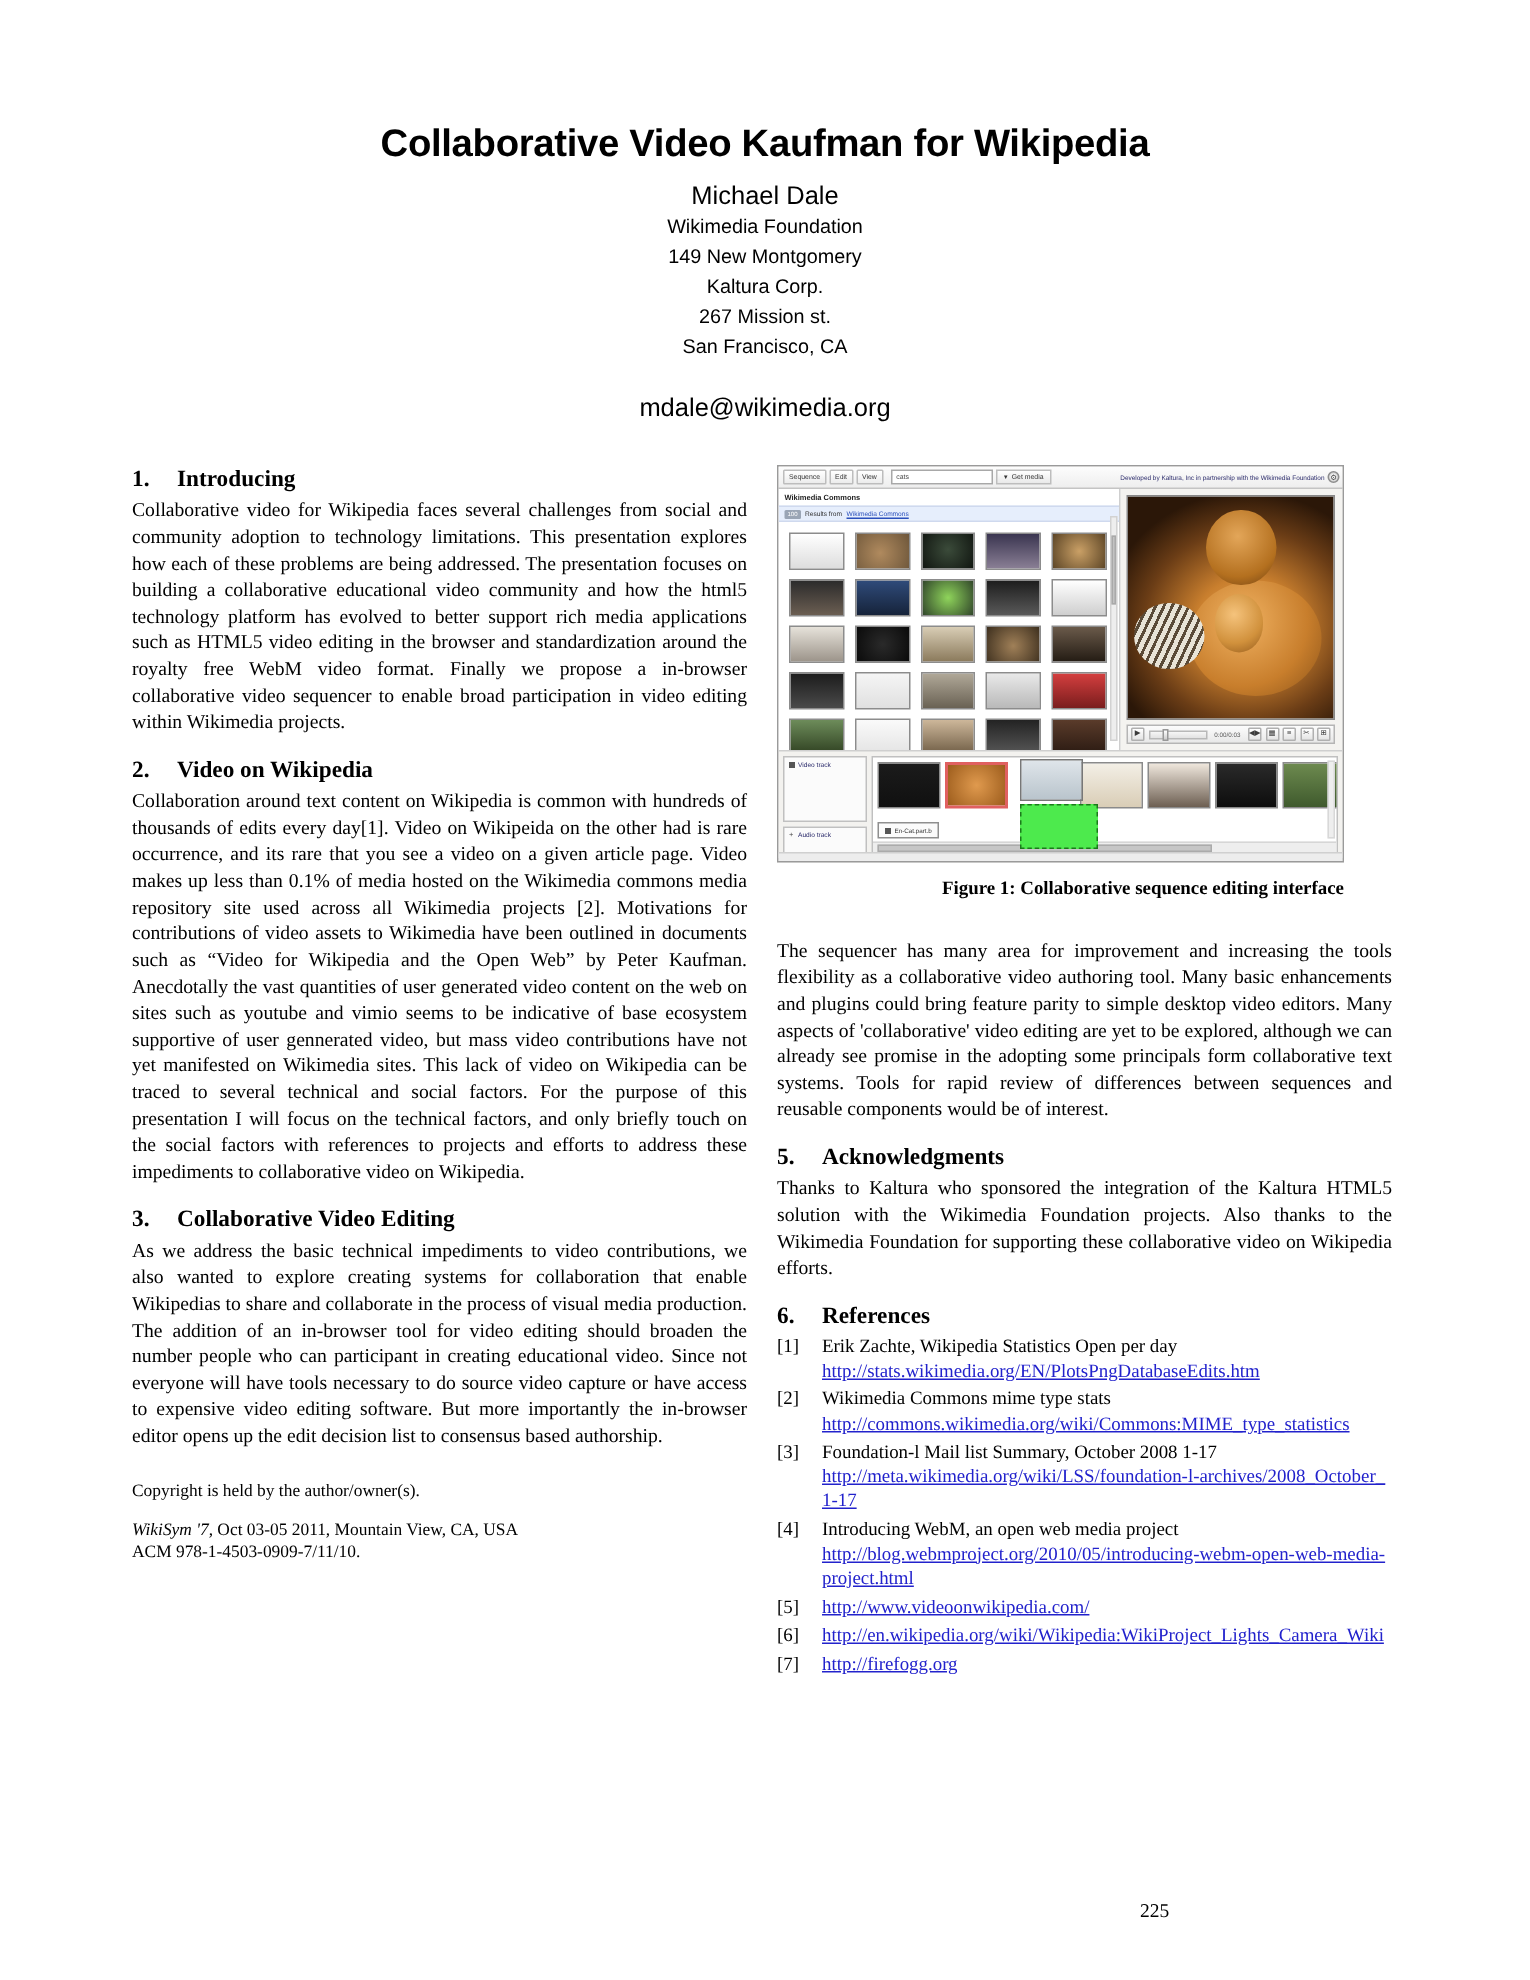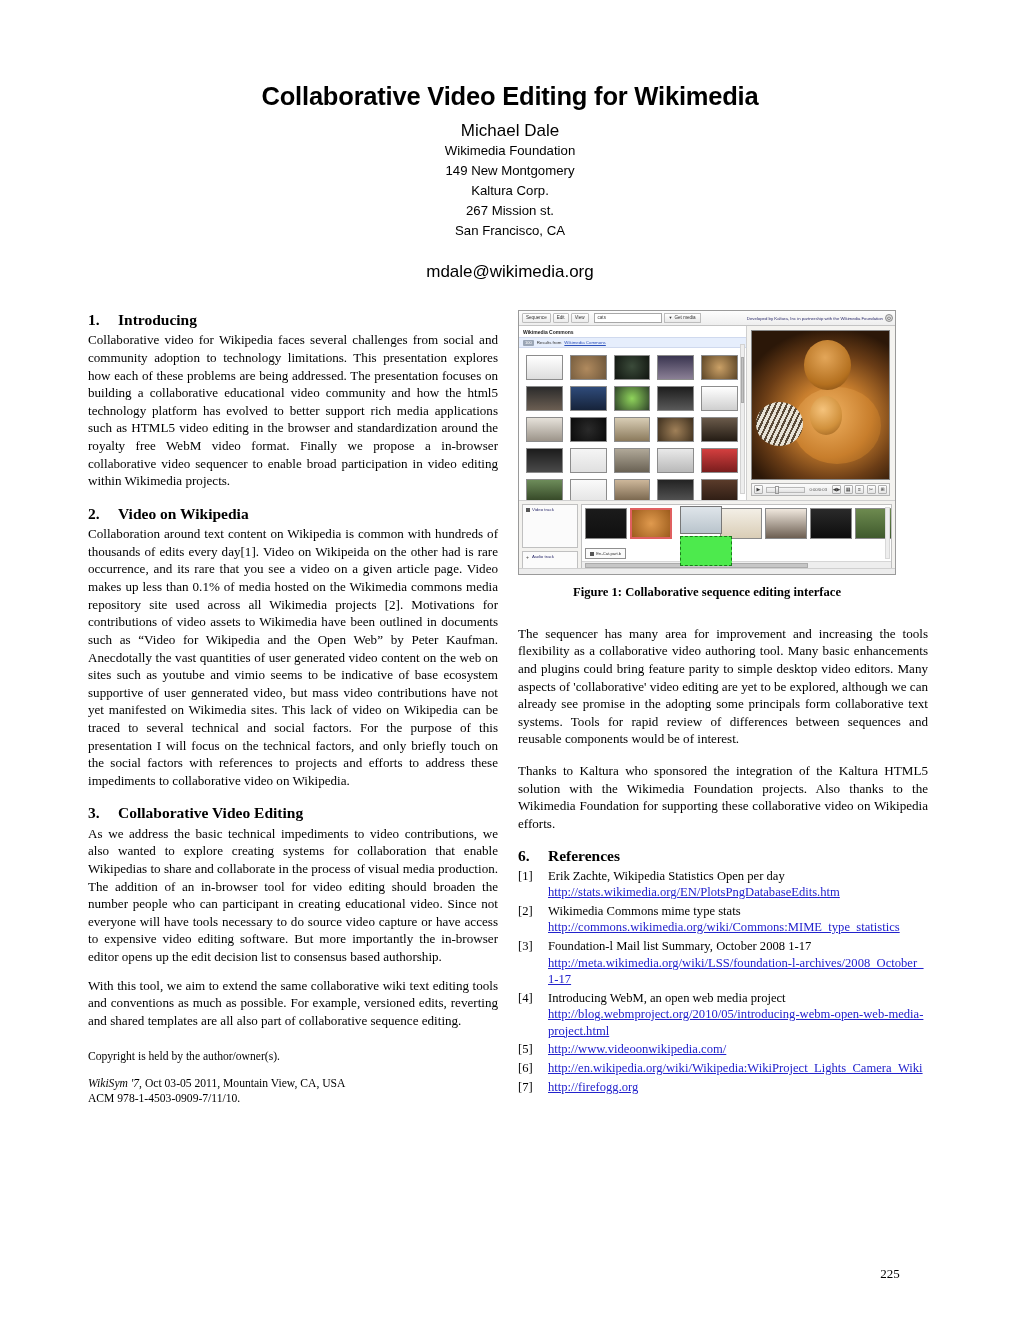--- a/index.html
+++ b/index.html
@@ -83,42 +83,42 @@
   }
   .copyright .cr-spacer { height: 11px; }
   .copyright em { font-style: italic; }
 
   
   .figure-wrap { width: 378px; margin: 0 0 0 0; }
   .fig-caption {
     font-family: "Liberation Serif", serif;
     font-weight: bold;
     font-size: 12.6px;
-    text-align: center;
+    text-align: right;
     margin-top: 10px;
     line-height: 1.25;
   }
 
   
   .refs { margin-top: 2px; }
   .ref-item {
     display: flex;
     font-size: 12.6px;
     line-height: 1.3;
     margin-bottom: 2.5px;
   }
   .ref-num { width: 30px; flex: 0 0 30px; }
   .ref-body { flex: 1 1 auto; }
   .ref-link { color: #2222cc; text-decoration: underline; word-break: break-all; }
 
   .page-number {
     position: absolute;
     left: 0; right: 0;
     bottom: 38px;
-    text-align: center;
+    text-align: left;
     font-size: 13px;
     font-family: "Liberation Serif", serif;
     padding-left: 760px;
   }
 
   
   .ss {
     width: 378px;
     height: 265px;
     border: 1px solid #9a9a9a;
@@ -419,21 +419,21 @@
     background: #ededed;
     border-top: 1px solid #d0d0d0;
   }
 </style>
 </head>
 <body>
 
 <div class="page">
 
   <div class="title-block">
-    <div class="paper-title">Collaborative Video Editing for Wikimedia</div>
+    <div class="paper-title">Collaborative Video Kaufman for Wikipedia</div>
     <div class="author-name">Michael Dale</div>
     <div class="affil-line">Wikimedia Foundation</div>
     <div class="affil-line">149 New Montgomery</div>
     <div class="affil-line">Kaltura Corp.</div>
     <div class="affil-line">267 Mission st.</div>
     <div class="affil-line">San Francisco, CA</div>
     <div class="author-email">mdale@wikimedia.org</div>
   </div>
 
   <div class="cols">
@@ -449,21 +449,20 @@
       <h2 class="sect">
         <span class="num">2.</span><span>Video on Wikipedia</span>
       </h2>
       <p class="body">Collaboration around text content on Wikipedia is common with hundreds of thousands of edits every day[1]. Video on Wikipeida on the other had is rare occurrence, and its rare that you see a video on a given article page. Video makes up less than 0.1% of media hosted on the Wikimedia commons media repository site used across all Wikimedia projects [2]. Motivations for contributions of video assets to Wikimedia have been outlined in documents such as “Video for Wikipedia and the Open Web” by Peter Kaufman. Anecdotally the vast quantities of user generated video content on the web on sites such as youtube and vimio seems to be indicative of base ecosystem supportive of user gennerated video, but mass video contributions have not yet manifested on Wikimedia sites. This lack of video on Wikipedia can be traced to several technical and social factors. For the purpose of this presentation I will focus on the technical factors, and only briefly touch on the social factors with references to projects and efforts to address these impediments to collaborative video on Wikipedia.</p>
 
       <div class="spacer-sect"></div>
       <h2 class="sect">
         <span class="num">3.</span><span>Collaborative Video  Editing</span>
       </h2>
       <p class="body">As we address the basic technical impediments to video contributions, we also wanted to explore creating systems for collaboration that enable Wikipedias to share and collaborate in the process of visual media production. The addition of an in-browser tool for video editing should broaden the number people who can participant in creating educational video. Since not everyone will have tools necessary to do source video capture or have access to expensive video editing software. But more importantly the in-browser editor opens up the edit decision list to consensus based authorship.</p>
-      <p class="body">With this tool, we aim to extend the same collaborative wiki text editing tools and conventions as much as possible. For example, versioned edits, reverting and shared templates are all also part of collaborative sequence editing.</p>
 
       <div class="copyright">
         <p>Copyright is held by the author/owner(s).</p>
         <div class="cr-spacer"></div>
         <p><em>WikiSym '7</em><span>, Oct 03-05 2011, Mountain View, CA, USA</span></p>
         <p>ACM 978-1-4503-0909-7/11/10.</p>
       </div>
 
     </div>
 
@@ -591,20 +590,23 @@
         </div>
 
         <div class="fig-caption">Figure 1: Collaborative sequence editing interface</div>
       </div>
 
       <div class="spacer-sect" style="height:24px;"></div>
 
       <p class="body">The sequencer has many area for improvement and increasing the tools flexibility as a collaborative video authoring tool. Many basic enhancements and plugins could bring feature parity to simple desktop video editors. Many aspects of 'collaborative' video editing are yet to be explored, although we can already see promise in the adopting some principals form collaborative text systems. Tools for rapid review of differences between sequences and reusable components would be of interest.</p>
 
       <div class="spacer-sect"></div>
+      <h2 class="sect">
+        <span class="num">5.</span><span>Acknowledgments</span>
+      </h2>
       <p class="body">Thanks to Kaltura who sponsored the integration of the Kaltura HTML5 solution with the Wikimedia Foundation projects. Also thanks to the Wikimedia Foundation for supporting these collaborative video on Wikipedia efforts.</p>
 
       <div class="spacer-sect"></div>
       <h2 class="sect">
         <span class="num">6.</span><span>References</span>
       </h2>
       <div class="refs">
           <div class="ref-item">
             <span class="ref-num">[1]</span>
             <span class="ref-body"><span>Erik Zachte, Wikipedia Statistics Open per day</span><br><a class="ref-link" href="#">http://stats.wikimedia.org/EN/PlotsPngDatabaseEdits.htm</a></span>

